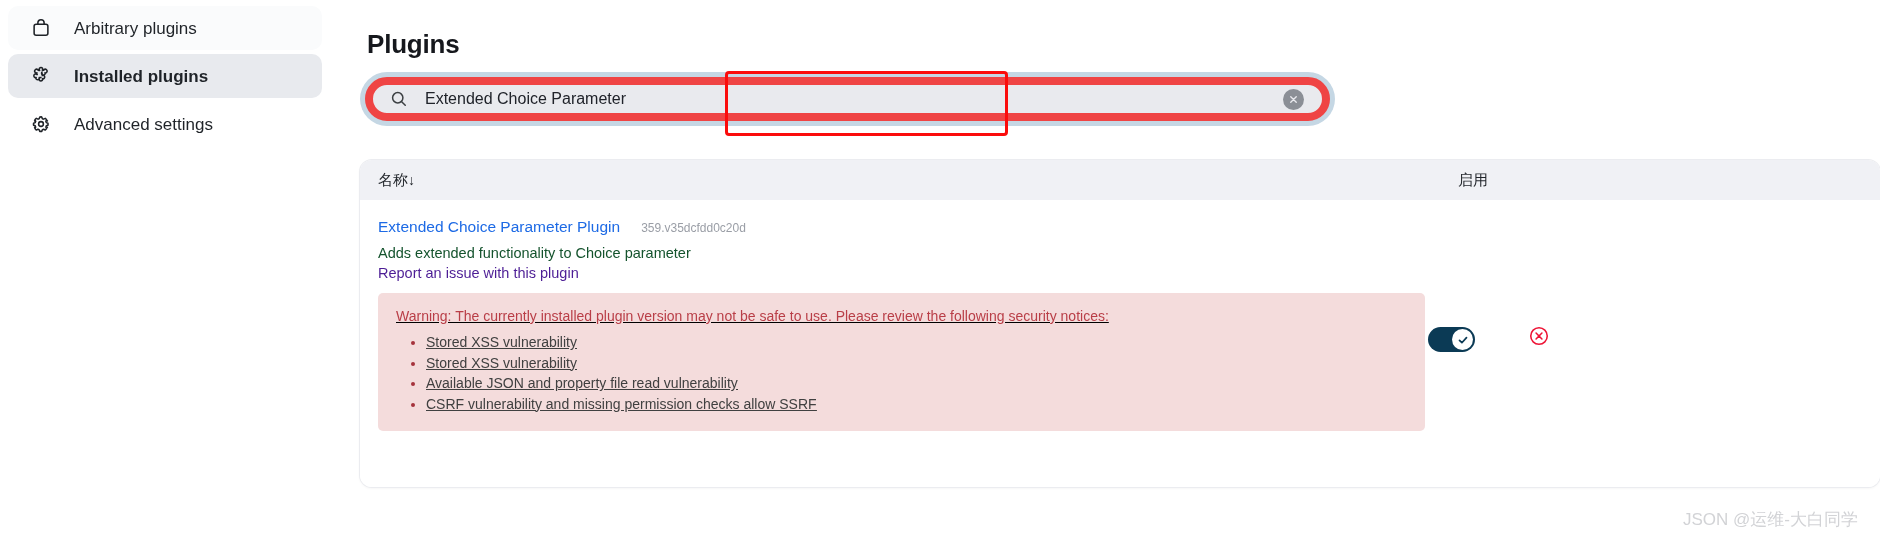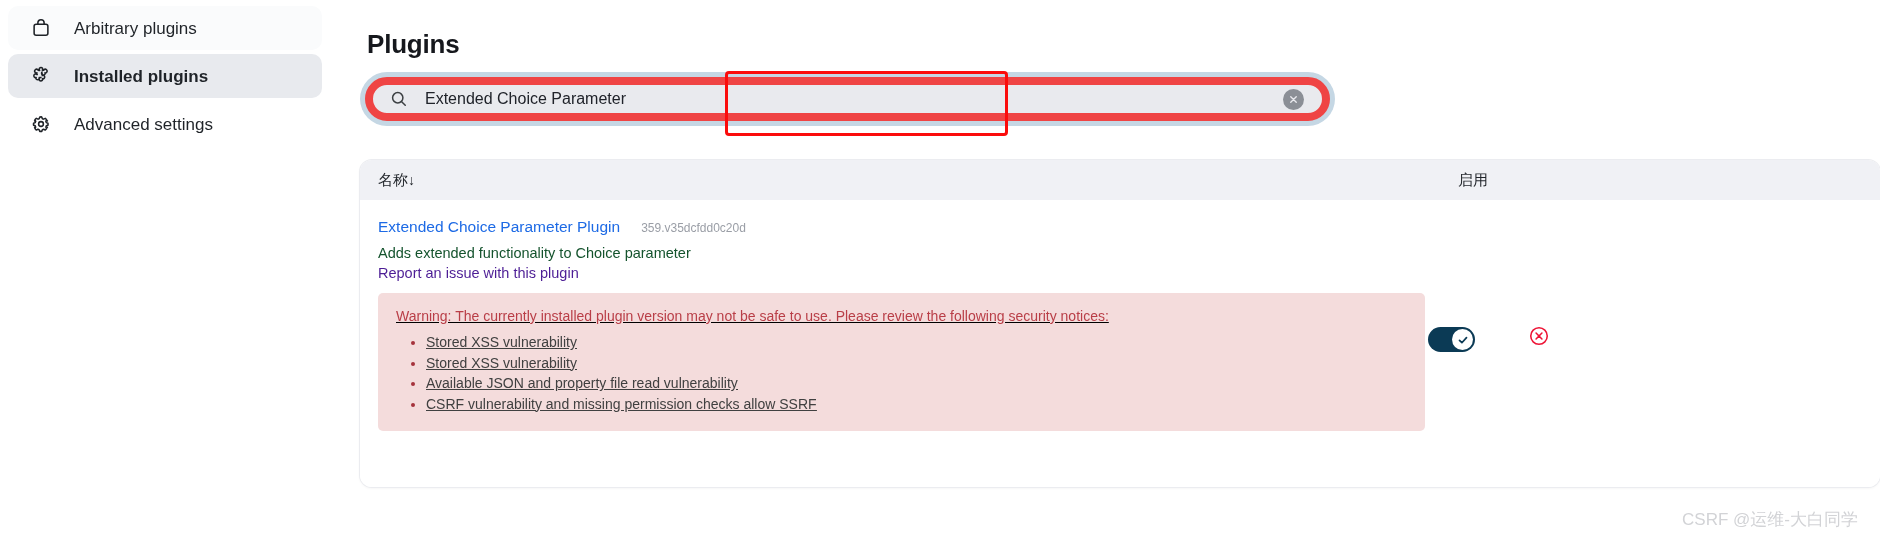--- a/index.html
+++ b/index.html
@@ -339,14 +339,14 @@
               <circle cx="12" cy="12" r="9"></circle>
               <path d="M8.8 8.8l6.4 6.4M15.2 8.8l-6.4 6.4"></path>
             </svg>
           </div>
 
         </div>
       </div>
     </div>
   </div>
 
-  <div id="watermark">CSRF @运维-大白同学</div>
+  <div id="watermark">JSON @运维-大白同学</div>
 </div>
 
 </body></html>

